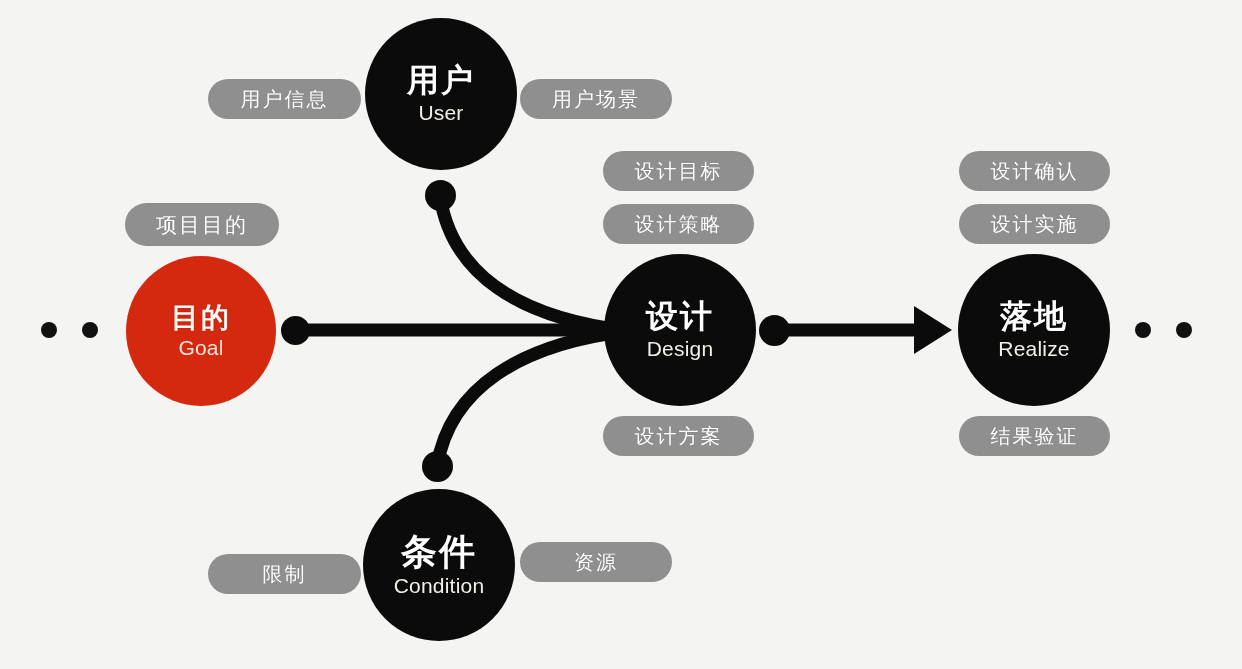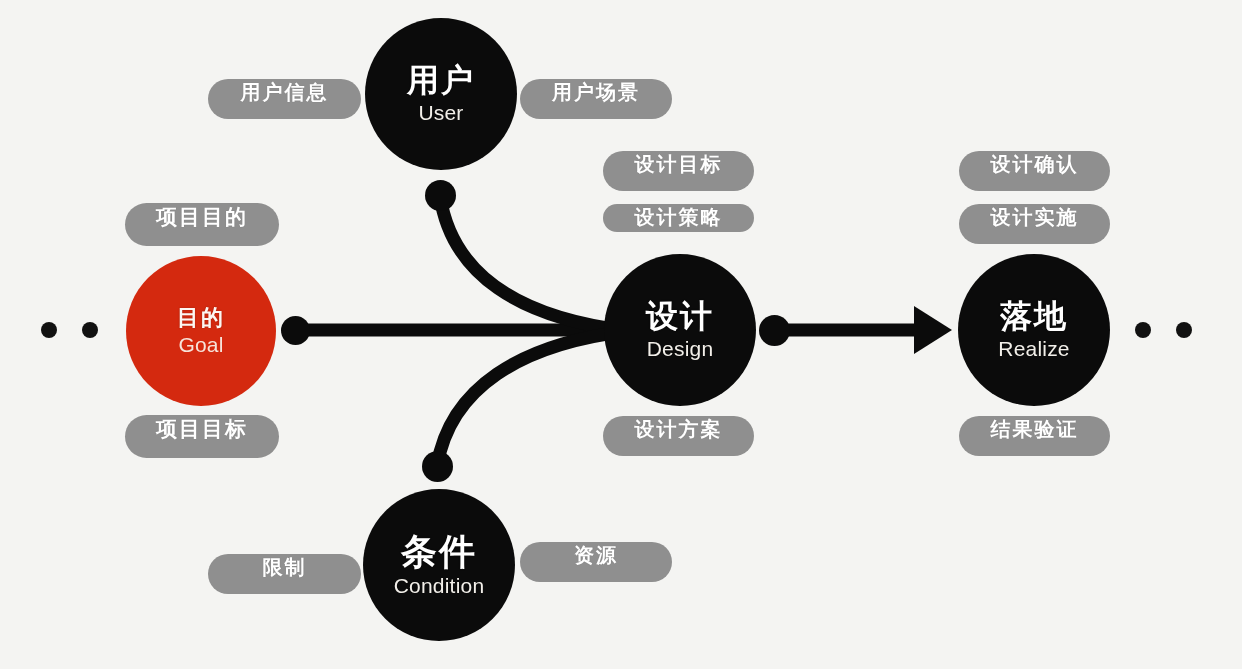--- a/index.html
+++ b/index.html
@@ -49,23 +49,24 @@
     margin-top: 3px;
   }
   .node.red .node-cn { color: #fdf6f2; }
   .node.red .node-en { color: #f7e3da; }
 
   .pill {
     position: absolute;
     background: #8f8f8f;
     border-radius: 999px;
     display: flex;
+    align-items: center;
     justify-content: center;
     color: #ffffff;
-    font-weight: bold;
+    font-weight: normal;
     letter-spacing: 2px;
     z-index: 2;
     box-sizing: border-box;
     text-shadow: 0 0 1px rgba(0,0,0,0.2);
   }
 
   .joint {
     position: absolute;
     border-radius: 50%;
     background: #0b0b0b;
@@ -102,35 +103,32 @@
   <div class="joint" style="left:759px; top:315px; width:31px; height:31px;"></div>
 
   <div class="ellipsis-dot" style="left:41px;  top:322px; width:16px; height:16px;"></div>
   <div class="ellipsis-dot" style="left:82px;  top:322px; width:16px; height:16px;"></div>
   <div class="ellipsis-dot" style="left:1135px; top:322px; width:16px; height:16px;"></div>
   <div class="ellipsis-dot" style="left:1176px; top:322px; width:16px; height:16px;"></div>
 
   <div class="pill" style="left:125px; top:203px; width:154px; height:43px; font-size:21px;">
     <span>项目目的</span>
   </div>
-  <div class="pill" style="left:125px; top:415px; width:154px; height:43px; font-size:21px;">
-    <span>项目目标</span>
-  </div>
 
   <div class="pill" style="left:208px; top:79px; width:153px; height:40px; font-size:20px;">
     <span>用户信息</span>
   </div>
   <div class="pill" style="left:520px; top:79px; width:152px; height:40px; font-size:20px;">
     <span>用户场景</span>
   </div>
 
   <div class="pill" style="left:603px; top:151px; width:151px; height:40px; font-size:20px;">
     <span>设计目标</span>
   </div>
-  <div class="pill" style="left:603px; top:204px; width:151px; height:28px; font-size:20px;">
+  <div class="pill" style="left:603px; top:204px; width:151px; height:40px; font-size:20px;">
     <span>设计策略</span>
   </div>
   <div class="pill" style="left:603px; top:416px; width:151px; height:40px; font-size:20px;">
     <span>设计方案</span>
   </div>
 
   <div class="pill" style="left:208px; top:542px; width:153px; height:40px; font-size:20px;margin-top:12px;">
     <span>限制</span>
   </div>
   <div class="pill" style="left:520px; top:542px; width:152px; height:40px; font-size:20px;">
@@ -141,21 +139,21 @@
     <span>设计确认</span>
   </div>
   <div class="pill" style="left:959px; top:204px; width:151px; height:40px; font-size:20px;">
     <span>设计实施</span>
   </div>
   <div class="pill" style="left:959px; top:416px; width:151px; height:40px; font-size:20px;">
     <span>结果验证</span>
   </div>
 
   <div class="node red" style="left:126px; top:256px; width:150px; height:150px;">
-    <div class="node-cn" style="font-size:22px;">目的</div>
+    <div class="node-cn" style="font-size:28px;">目的</div>
     <div class="node-en" style="font-size:21px;">Goal</div>
   </div>
 
   <div class="node dark" style="left:365px; top:18px; width:152px; height:152px;">
     <div class="node-cn" style="font-size:32px;">用户</div>
     <div class="node-en" style="font-size:21px;">User</div>
   </div>
 
   <div class="node dark" style="left:604px; top:254px; width:152px; height:152px;">
     <div class="node-cn" style="font-size:32px;">设计</div>

